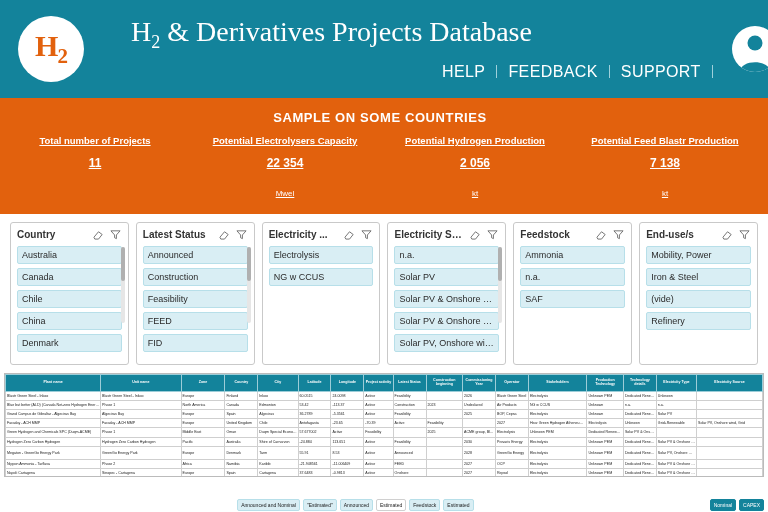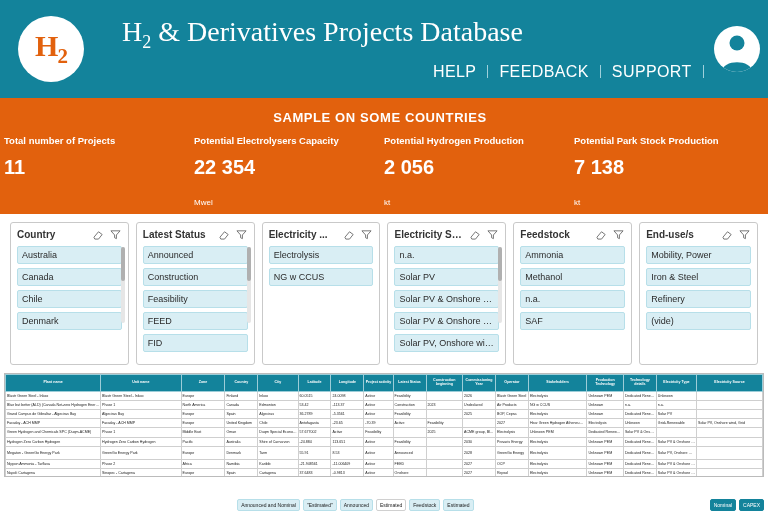--- a/index.html
+++ b/index.html
@@ -13,20 +13,21 @@
   }
 
   
   .header {
     height: 98px;
     background: #13839b;
     display: flex;
     align-items: center;
     padding: 0 18px;
     position: relative;
+    gap: 9px;
   }
   .logo {
     width: 66px; height: 66px;
     border-radius: 50%;
     background: #ffffff;
     display: flex; align-items: center; justify-content: center;
     flex: 0 0 auto;
     margin-right: 14px;
   }
   .logo-text {
@@ -85,24 +86,26 @@
   .kpi-title {
     text-align: center;
     font-size: 13px;
     font-weight: bold;
     letter-spacing: .6px;
     margin: 6px 0 10px 0;
   }
   .kpi-row { display: flex; }
   .kpi {
     flex: 1 1 0;
+    text-align: center;
     padding: 0 4px;
+    text-decoration: underline;
   }
   .kpi-label { font-size: 9.5px; font-weight: bold; margin-bottom: 10px; }
-  .kpi-value { font-size: 20px; font-weight: bold; }
+  .kpi-value { font-size: 12px; font-weight: bold; }
   .kpi-unit { font-size: 8px; margin-top: 19px; }
 
   
   .filters {
     display: flex;
     gap: 7px;
     padding: 8px 10px 6px 10px;
     background: #ffffff;
   }
   .filter-card {
@@ -261,21 +264,21 @@
       <div class="kpi-label">Potential Electrolysers Capacity</div>
       <div class="kpi-value">22 354</div>
       <div class="kpi-unit">Mwel</div>
     </div>
     <div class="kpi">
       <div class="kpi-label">Potential Hydrogen Production</div>
       <div class="kpi-value">2 056</div>
       <div class="kpi-unit">kt</div>
     </div>
     <div class="kpi">
-      <div class="kpi-label">Potential Park Stock Production</div>
+      <div class="kpi-label">Potential Feed Blastr Production</div>
       <div class="kpi-value">7 138</div>
       <div class="kpi-unit">kt</div>
     </div>
   </div>
 </div>
 
 <div class="filters">
 
   <div class="filter-card">
     <div class="filter-head">
@@ -287,20 +290,21 @@
       </span>
       <span class="ficon">
         <svg width="11" height="11" viewBox="0 0 12 12">
             <path d="M1 2 L11 2 L7 6.5 L7 10.5 L5 9.5 L5 6.5 Z" fill="none" stroke="#6b6b6b" stroke-width="1"></path>
           </svg>
       </span>
     </div>
     <div class="opt">Australia</div>
     <div class="opt">Canada</div>
     <div class="opt">Chile</div>
+    <div class="opt">China</div>
     <div class="opt">Denmark</div>
     <div class="scrollbar">
         <div></div>
       </div>
   </div>
 
   <div class="filter-card">
     <div class="filter-head">
       <span class="filter-name">Latest Status</span>
       <span class="ficon">
@@ -374,43 +378,42 @@
             <path d="M1 9 L6 3 L10 6 L6 11 L2 11 Z" fill="none" stroke="#6b6b6b" stroke-width="1"></path>
           </svg>
       </span>
       <span class="ficon">
         <svg width="11" height="11" viewBox="0 0 12 12">
             <path d="M1 2 L11 2 L7 6.5 L7 10.5 L5 9.5 L5 6.5 Z" fill="none" stroke="#6b6b6b" stroke-width="1"></path>
           </svg>
       </span>
     </div>
     <div class="opt">Ammonia</div>
-    <div class="opt">Methanol</div>
     <div class="opt">n.a.</div>
     <div class="opt">SAF</div>
   </div>
 
   <div class="filter-card">
     <div class="filter-head">
       <span class="filter-name">End-use/s</span>
       <span class="ficon">
         <svg width="11" height="11" viewBox="0 0 12 12">
             <path d="M1 9 L6 3 L10 6 L6 11 L2 11 Z" fill="none" stroke="#6b6b6b" stroke-width="1"></path>
           </svg>
       </span>
       <span class="ficon">
         <svg width="11" height="11" viewBox="0 0 12 12">
             <path d="M1 2 L11 2 L7 6.5 L7 10.5 L5 9.5 L5 6.5 Z" fill="none" stroke="#6b6b6b" stroke-width="1"></path>
           </svg>
       </span>
     </div>
     <div class="opt">Mobility, Power</div>
     <div class="opt">Iron &amp; Steel</div>
+    <div class="opt">(vide)</div>
     <div class="opt">Refinery</div>
-    <div class="opt">(vide)</div>
   </div>
 </div>
 
 <div class="table-wrap">
   <table class="grid">
     <thead>
       <tr>
         <th style="width:13%">Plant name</th>
         <th style="width:11%">Unit name</th>
         <th style="width:6%">Zone</th>

